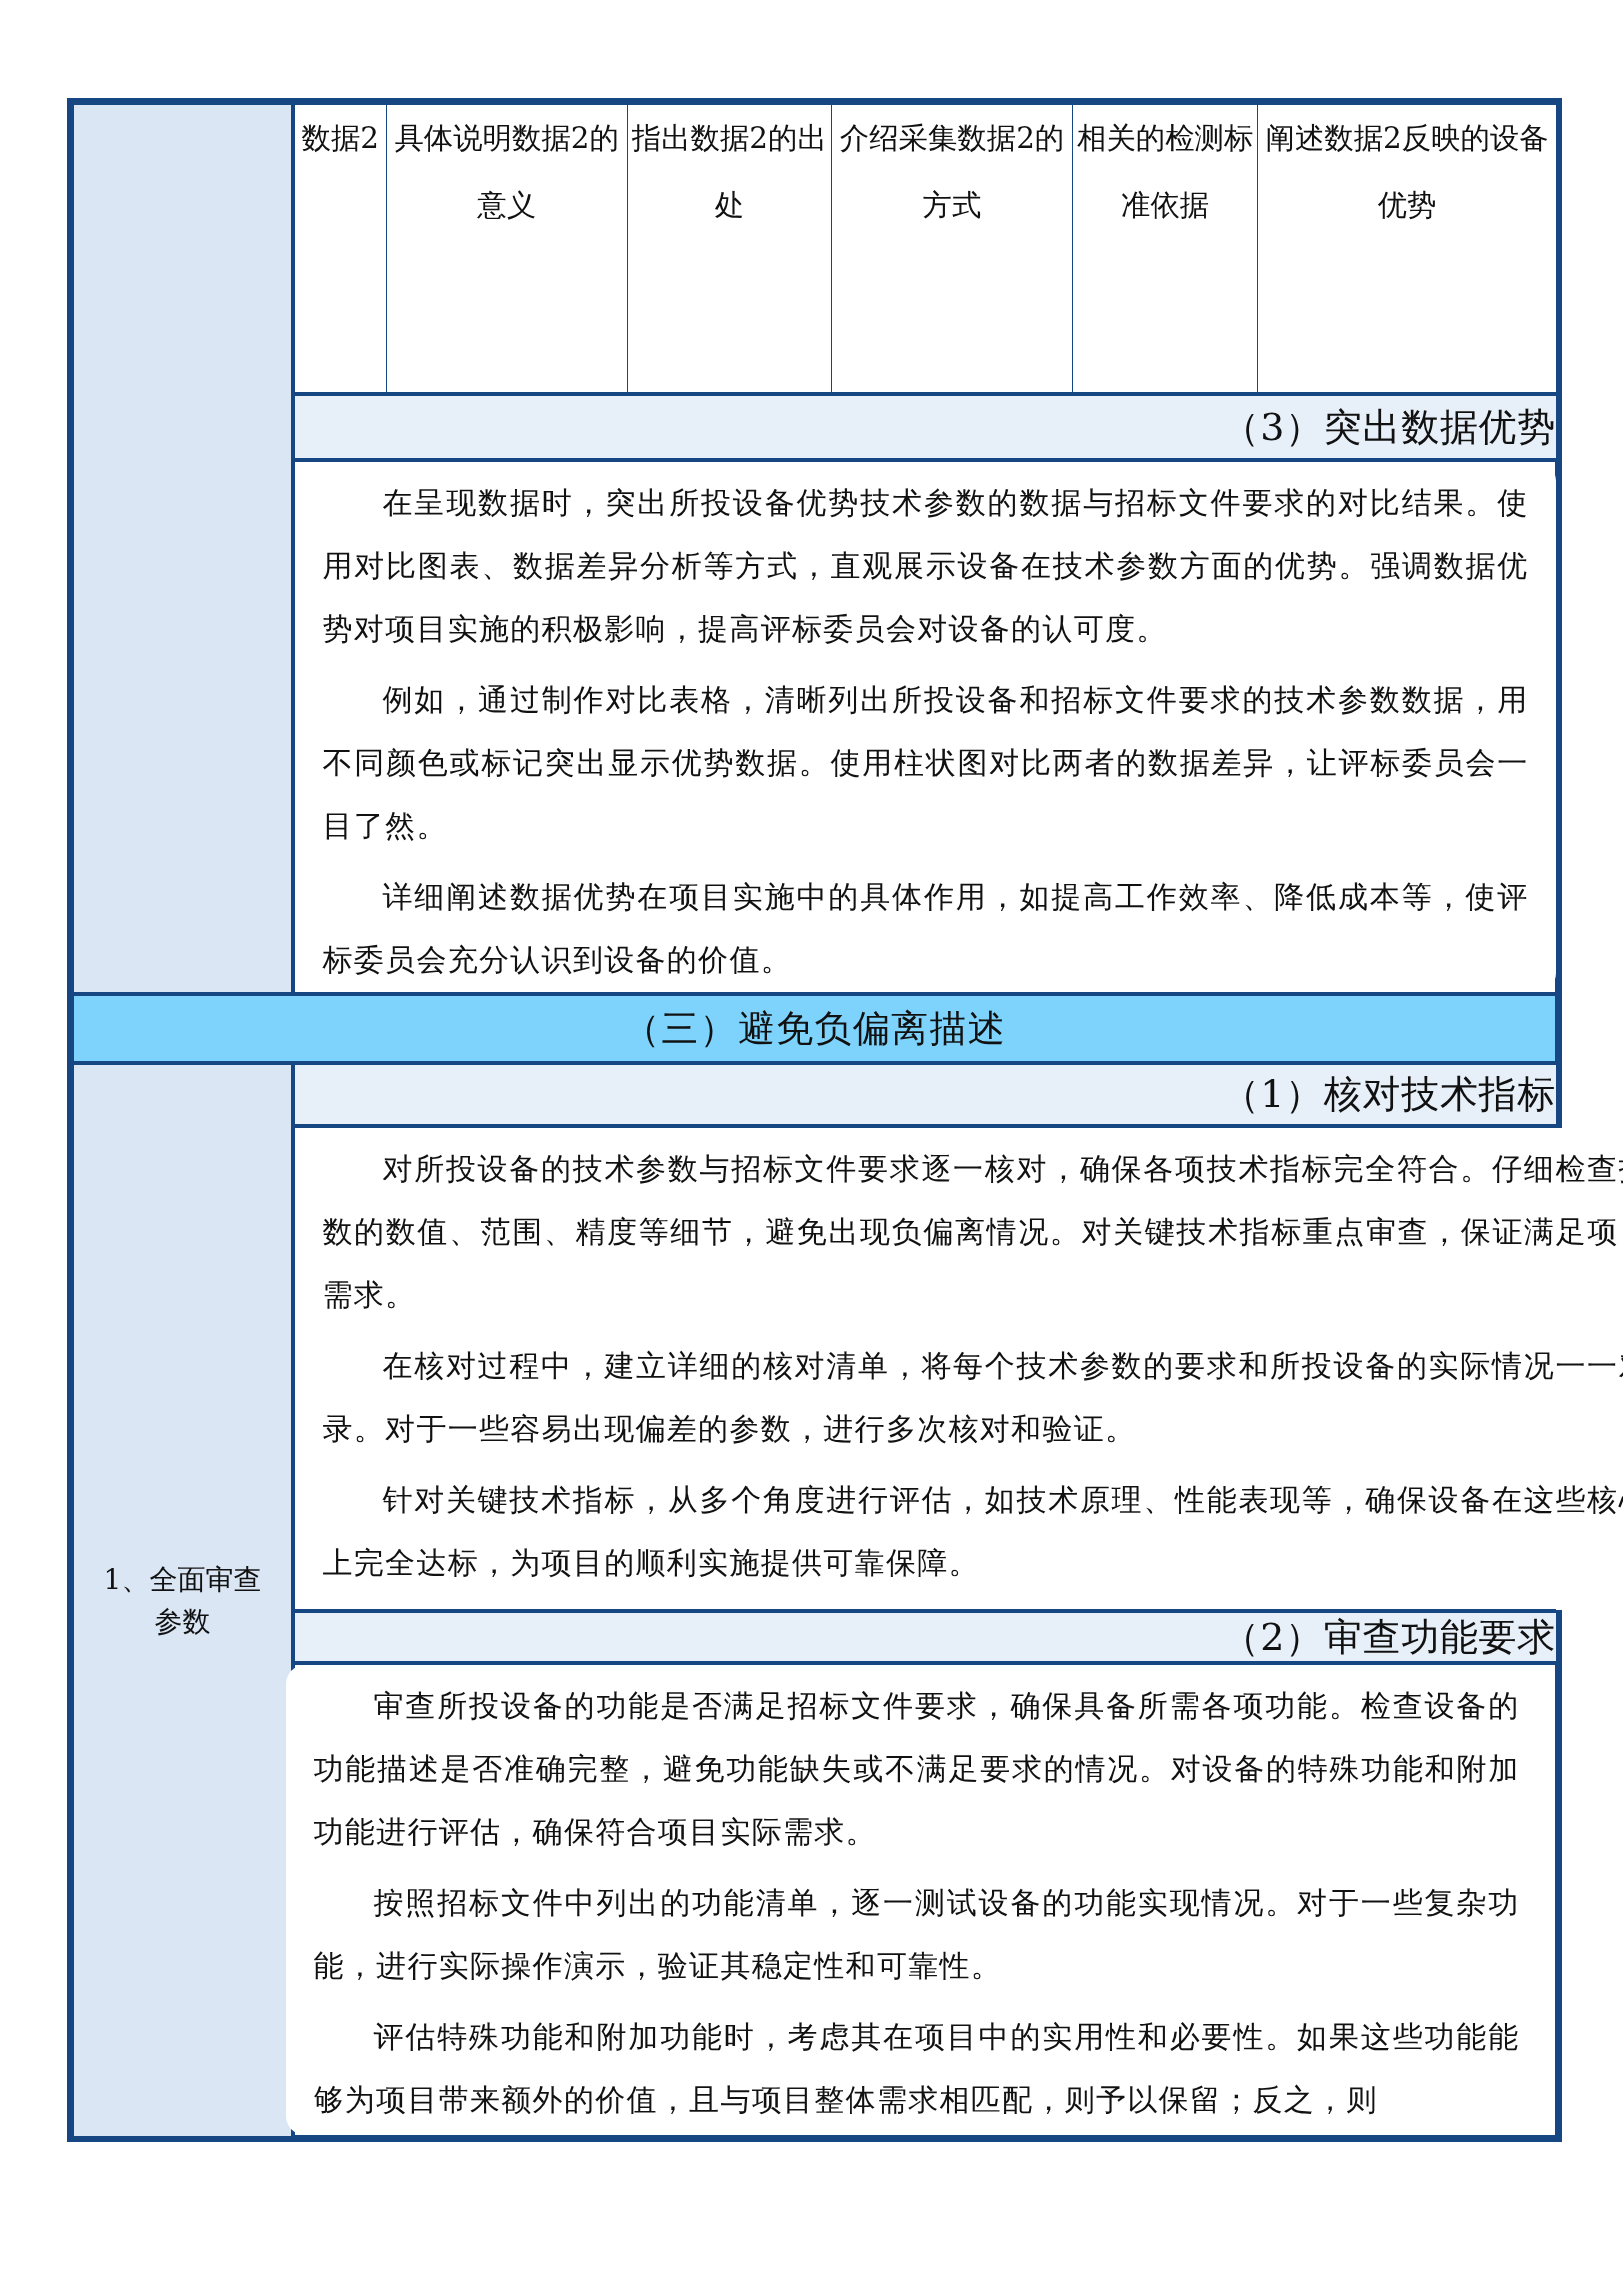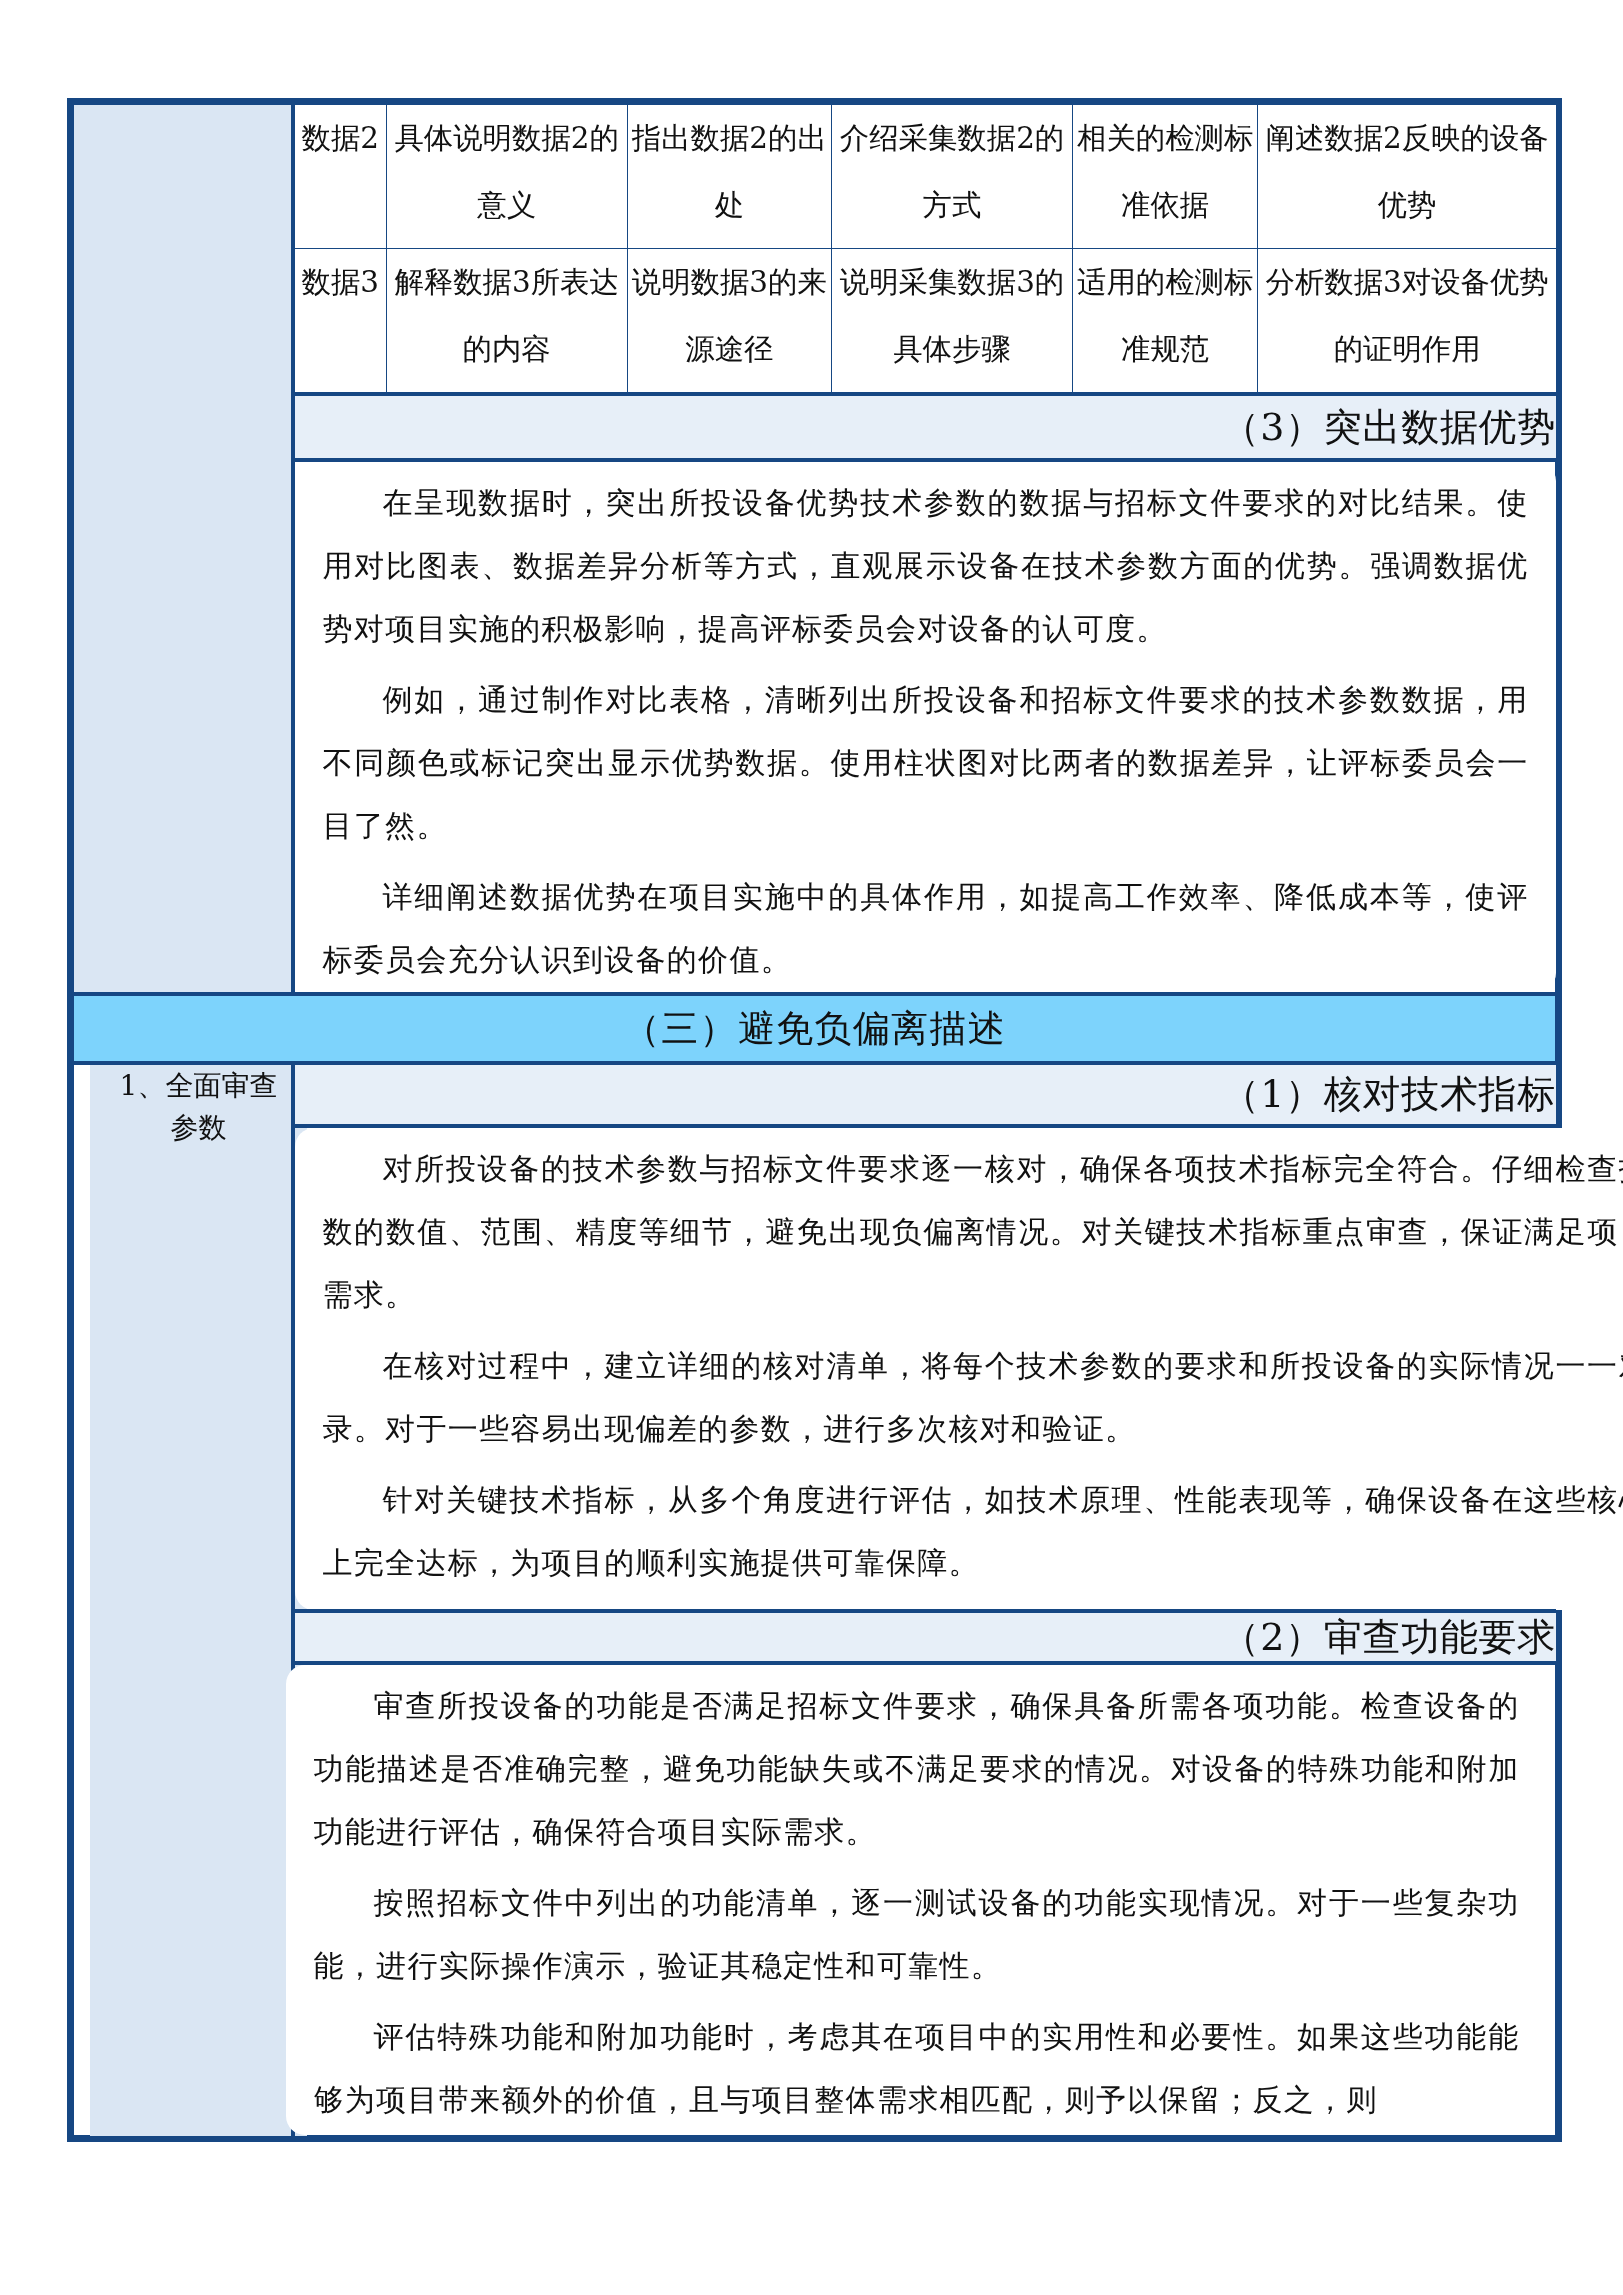--- a/index.html
+++ b/index.html
@@ -49,24 +49,23 @@
     border-right: 1.3px solid #164783;
     border-bottom: 1.3px solid #164783;
     text-align: center; vertical-align: top;
     font-size: 29.4px; line-height: 67px;
     padding: 0 2.6px; overflow: hidden;
     background: #ffffff;
   }
   table.dt td:last-child { border-right: none; }
   table.dt tr:last-child td { border-bottom: none; }
   .label {
-    display: flex; justify-content: center;
+    display: flex; align-items: center; justify-content: center;
     text-align: center; font-size: 28px; line-height: 42px;
     padding: 0 26px;
-    margin-left: 16px;
   }
 </style>
 </head>
 <body>
 
 <div class="frame">
 
   <div class="abs leftcol" style="left:0; top:0; width:217px; height:887px;"></div>
   <div class="abs vdiv" style="left:217px; top:0; width:3.9px; height:887px;"></div>
 
@@ -81,28 +80,20 @@
           <col style="width:298px">
       </colgroup>
       <tbody>
           <tr style="height:143px;">
         <td>数据2</td>
         <td>具体说明数据2的意义</td>
         <td>指出数据2的出处</td>
         <td>介绍采集数据2的方式</td>
         <td>相关的检测标准依据</td>
         <td>阐述数据2反映的设备优势</td>
-      </tr>
-      <tr style="height:144px;">
-        <td>数据3</td>
-        <td>解释数据3所表达的内容</td>
-        <td>说明数据3的来源途径</td>
-        <td>说明采集数据3的具体步骤</td>
-        <td>适用的检测标准规范</td>
-        <td>分析数据3对设备优势的证明作用</td>
       </tr>
     </tbody>
       </table>
   </div>
   <div class="abs hdiv" style="left:221px; top:287px; width:1261px; height:3.9px;"></div>
 
   <div class="abs sub" style="left:221px; top:291px; width:1261px; height:62px;">
     <span>（3）突出数据优势</span>
   </div>
   <div class="abs hdiv" style="left:221px; top:353px; width:1261px; height:3.9px;"></div>

